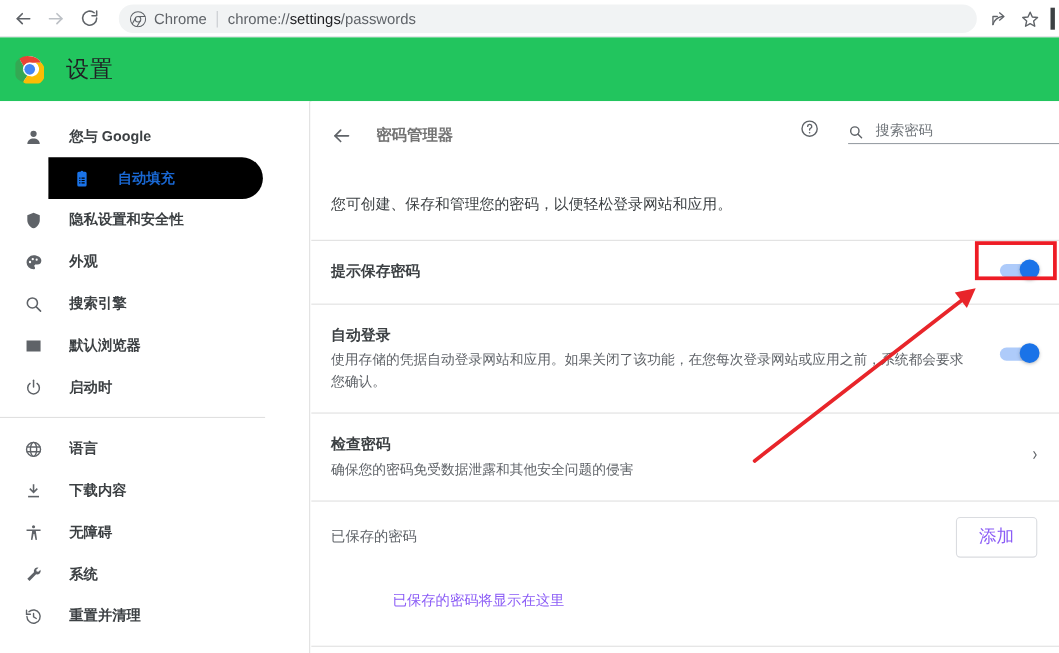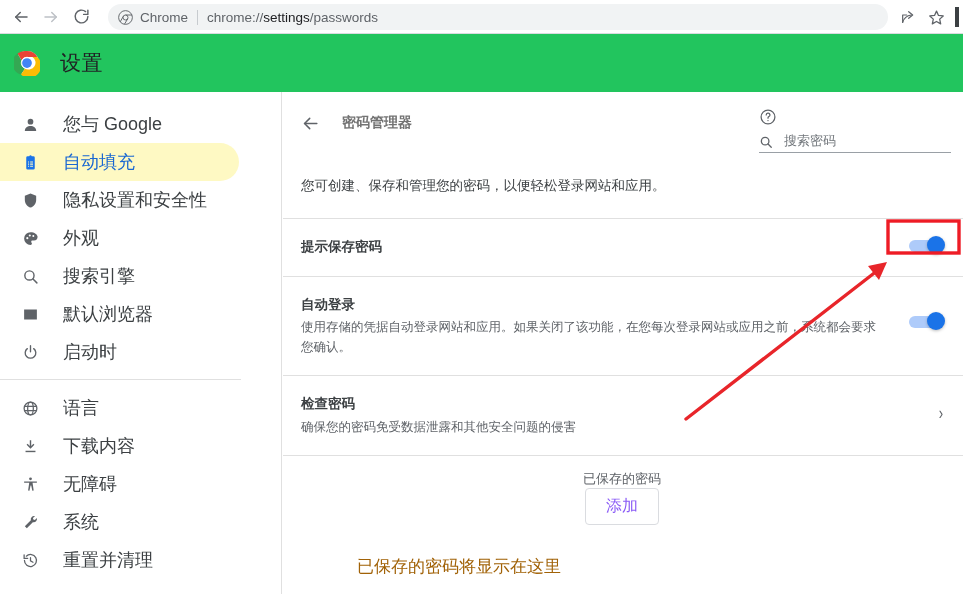--- a/index.html
+++ b/index.html
@@ -93,24 +93,25 @@
     border-radius:0 19px 19px 0;
     color:#5f6368;
     cursor:pointer;
   }
   .nav-item .nav-ico {
     width:24px; flex:0 0 24px; margin-left:18px;
     display:flex; align-items:center; justify-content:center;
     color:#5f6368;
   }
   .nav-item .nav-lbl {
-    margin-left:21px; font-size:18px; color:#3c4043;
+    margin-left:21px; font-size:13px; color:#3c4043;
     white-space:nowrap;
-  }
-  .nav-item.active { background:#fef9c3; }
+    font-weight:bold;
+  }
+  .nav-item.active { background:#000000;margin-left:44px; }
   .nav-item.active .nav-ico { color:#1a73e8; }
   .nav-item.active .nav-lbl { color:#1967d2; }
   .nav-sep {
     height:1px; background:#e0e0e0; margin:8px 0 9px 0; width:241px;
   }
 
   
   .content {
     position:absolute; left:283px; top:92px;
     width:680px; height:502px; background:#fff;
@@ -120,22 +121,22 @@
     display:flex; align-items:center;
   }
   .back-arrow {
     margin-left:18px; color:#5f6368;
     display:flex; align-items:center; cursor:pointer;
   }
   .page-title {
     margin-left:22px; font-size:14px; color:#737373; font-weight:700;
   }
   .head-right {
-    position:absolute; right:12px; top:16px;
-    display:flex; align-items:flex-start;flex-direction:column;
+    position:absolute; right:0; top:16px;
+    display:flex; align-items:center;
   }
   .help-ico { color:#5f6368; margin-right:26px; padding-bottom:2px; cursor:pointer; }
   .pwd-search {
     display:flex; align-items:flex-end;
     border-bottom:1px solid #9aa0a6;
     width:192px; padding-bottom:3px;
   }
   .pwd-search .mag { color:#5f6368; margin-right:9px; display:flex; }
   .pwd-search input {
     border:none; outline:none; background:transparent;
@@ -179,32 +180,31 @@
   }
 
   .chev {
     color:#5f6368; font-size:13px; line-height:1;
     transform:scaleY(1.35);
   }
 
   .saved-row {
     display:flex; align-items:center; justify-content:space-between;
     padding:14px 20px 12px 18px;
-    flex-direction:column;
   }
   .saved-lbl { font-size:13px; color:#5f6368; }
   .add-btn {
     border:1px solid #dadce0; border-radius:4px;
     background:#fff; color:#8b5cf6;
     font-size:16px; padding:7px 20px;
     font-family:"Liberation Sans","DejaVu Sans",sans-serif;
     cursor:pointer;
   }
   .empty-note {
-    font-size:17px; color:#a16207;
+    font-size:13px; color:#8b5cf6;
     padding:18px 0 0 74px;
   }
 
   
   .annot {
     position:absolute; left:0; top:0; width:963px; height:594px;
     pointer-events:none;
   }
 </style>
 </head>

